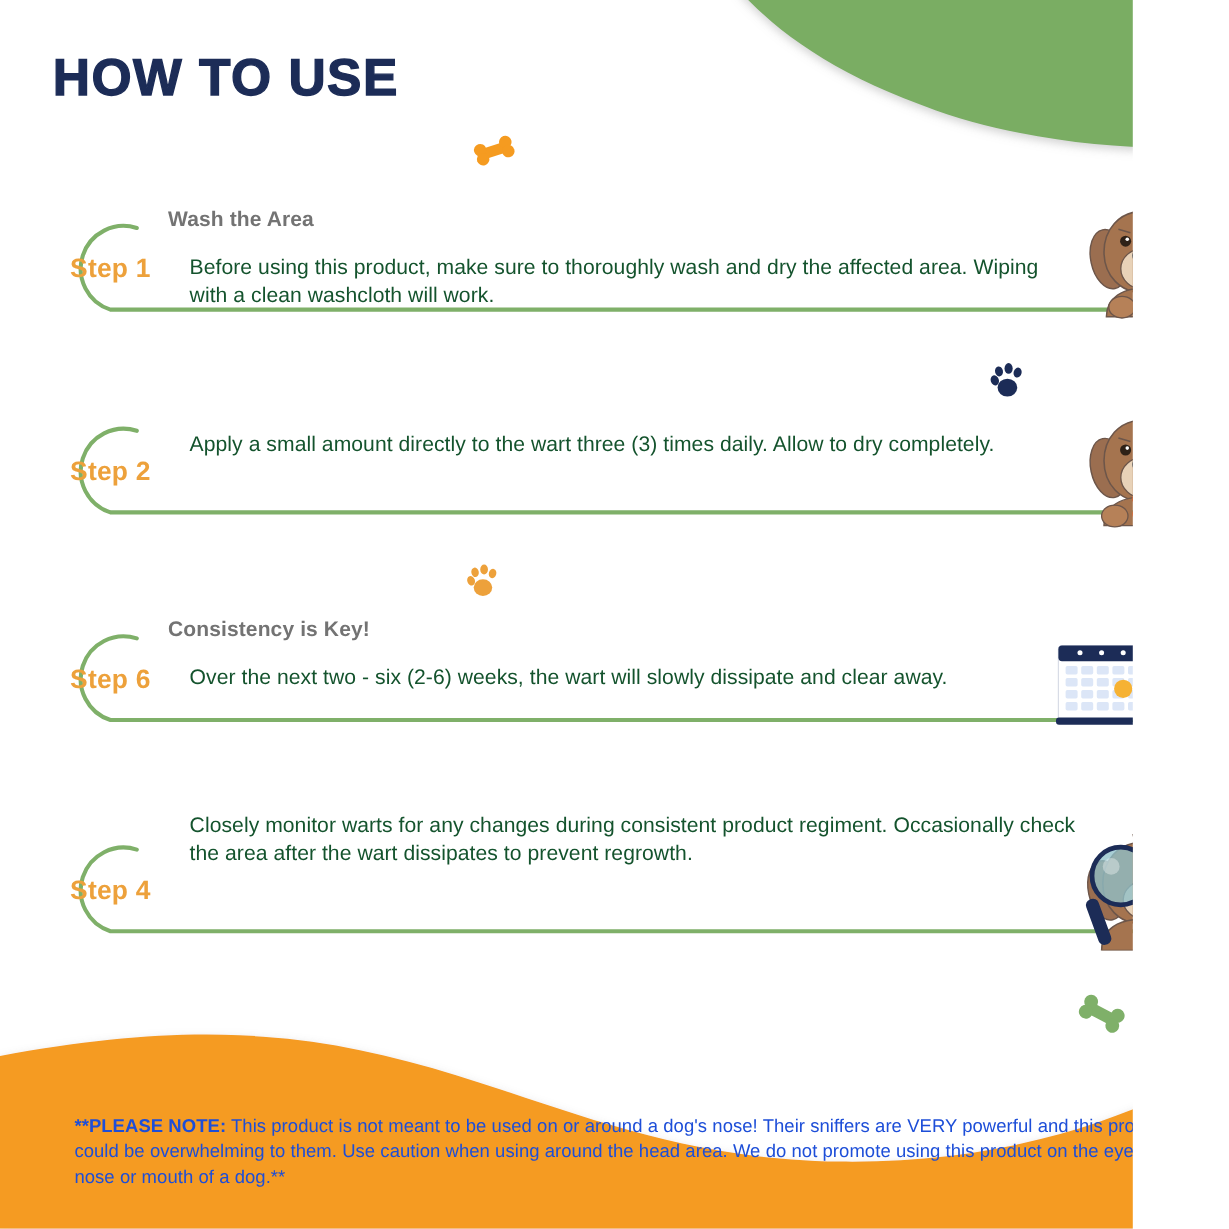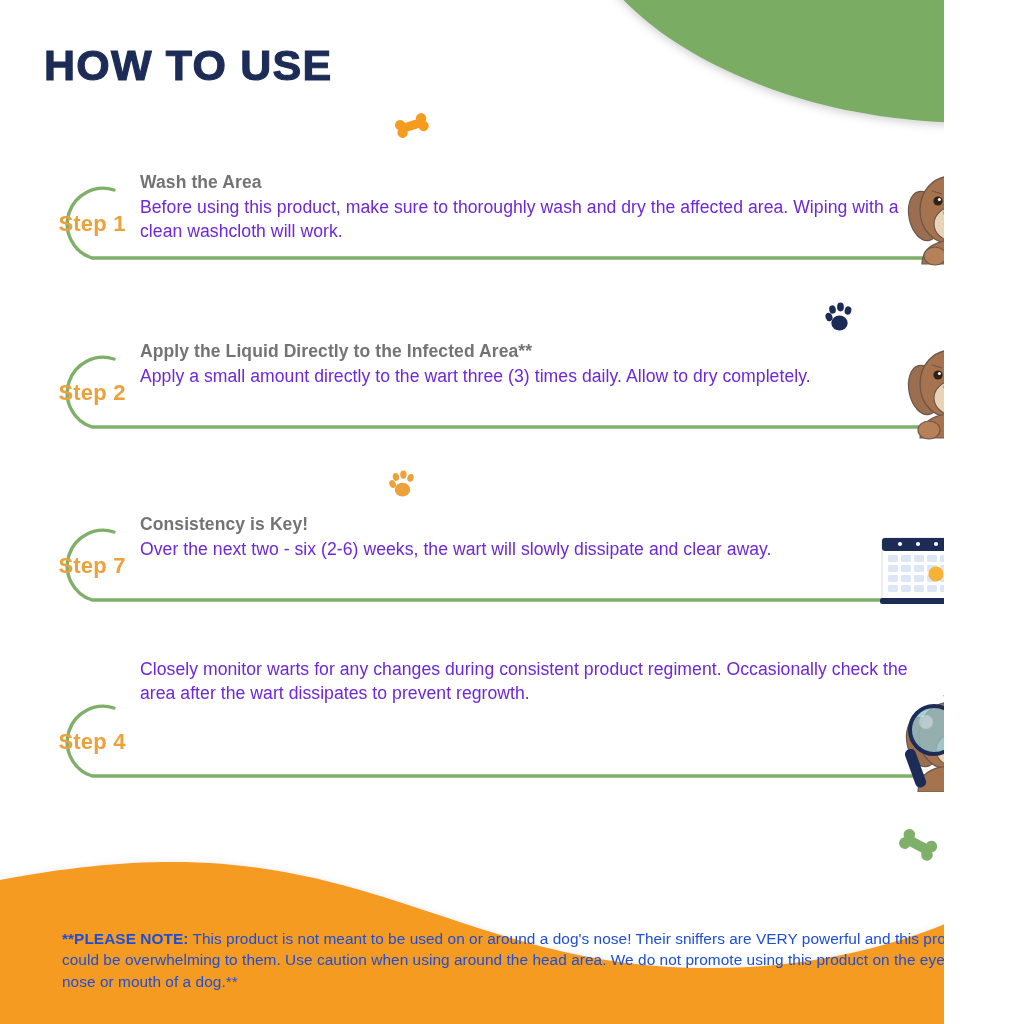--- a/index.html
+++ b/index.html
@@ -32,21 +32,21 @@
     display:flex;align-items:center;justify-content:center;
     color:#eda13b;font-weight:bold;font-size:22px;
     letter-spacing:0.2px;
   }
   .step-body{position:absolute;left:140px;}
   .step-head{
     font-size:17.5px;font-weight:bold;color:#737373;
     letter-spacing:0.1px;margin:0 0 3px 0;line-height:1.2;
   }
   .step-text{
-    font-size:17.6px;color:#6d28d9;line-height:1.35;margin:0;
+    font-size:17.6px;color:#14532d;line-height:1.35;margin:18px;
     letter-spacing:0.05px;
   }
 
   
   .deco{position:absolute;}
 
   
   .illus{position:absolute;}
 
   
@@ -155,21 +155,20 @@
   </svg>
 
   <div class="step" style="top:345px;">
     <svg style="position:absolute;left:44px;top:0;" width="950" height="96" viewBox="0 0 950 96">
       <path d="M70,14 A34,34 0 1 0 48,82 L950,82" fill="none" stroke="#7fb069" stroke-width="3.4" stroke-linecap="round"></path>
     </svg>
     <div class="step-badge" style="top:0;">
       <div class="step-label">Step 2</div>
     </div>
     <div class="step-body" style="top:-4px;width:790px;">
-      <p class="step-head">Apply the Liquid Directly to the Infected Area**</p>
       <p class="step-text">Apply a small amount directly to the wart three (3) times daily. Allow to dry completely.</p>
     </div>
   </div>
 
   <svg class="illus" style="left:898px;top:342px;" width="114" height="98" viewBox="0 0 114 98">
     <g stroke="#6d564a" stroke-width="1.1" fill="none">
       <path d="M50,8 L48,2 M56,7 L57,1 M62,9 L66,3"></path>
     </g>
     <ellipse cx="26" cy="48" rx="15" ry="25" fill="#9b6e50" stroke="#6d564a" stroke-width="1.2" transform="rotate(-12 26 48)"></ellipse>
     <ellipse cx="84" cy="48" rx="15" ry="25" fill="#9b6e50" stroke="#6d564a" stroke-width="1.2" transform="rotate(12 84 48)"></ellipse>
@@ -190,21 +189,21 @@
       <rect x="44" y="74" width="32" height="12" rx="5" fill="#f4805a" transform="rotate(-40 60 80)"></rect>
       <rect x="54" y="74" width="12" height="12" rx="2" fill="#fdf3ee" stroke="none" transform="rotate(40 60 80)"></rect>
     </g>
   </svg>
 
   <div class="step" style="top:518px;">
     <svg style="position:absolute;left:44px;top:0;" width="950" height="96" viewBox="0 0 950 96">
       <path d="M70,14 A34,34 0 1 0 48,82 L950,82" fill="none" stroke="#7fb069" stroke-width="3.4" stroke-linecap="round"></path>
     </svg>
     <div class="step-badge" style="top:0;">
-      <div class="step-label">Step 7</div>
+      <div class="step-label">Step 6</div>
     </div>
     <div class="step-body" style="top:-4px;width:760px;">
       <p class="step-head">Consistency is Key!</p>
       <p class="step-text">Over the next two - six (2-6) weeks, the wart will slowly dissipate and clear away.</p>
     </div>
   </div>
 
   <svg class="illus" style="left:874px;top:532px;" width="124" height="78" viewBox="0 0 124 78">
     <path d="M96,12 L112,16 L112,70 L96,70 Z" fill="#f4805a"></path>
     <rect x="8" y="6" width="92" height="62" rx="3" fill="#ffffff" stroke="#d8dce6" stroke-width="1"></rect>

